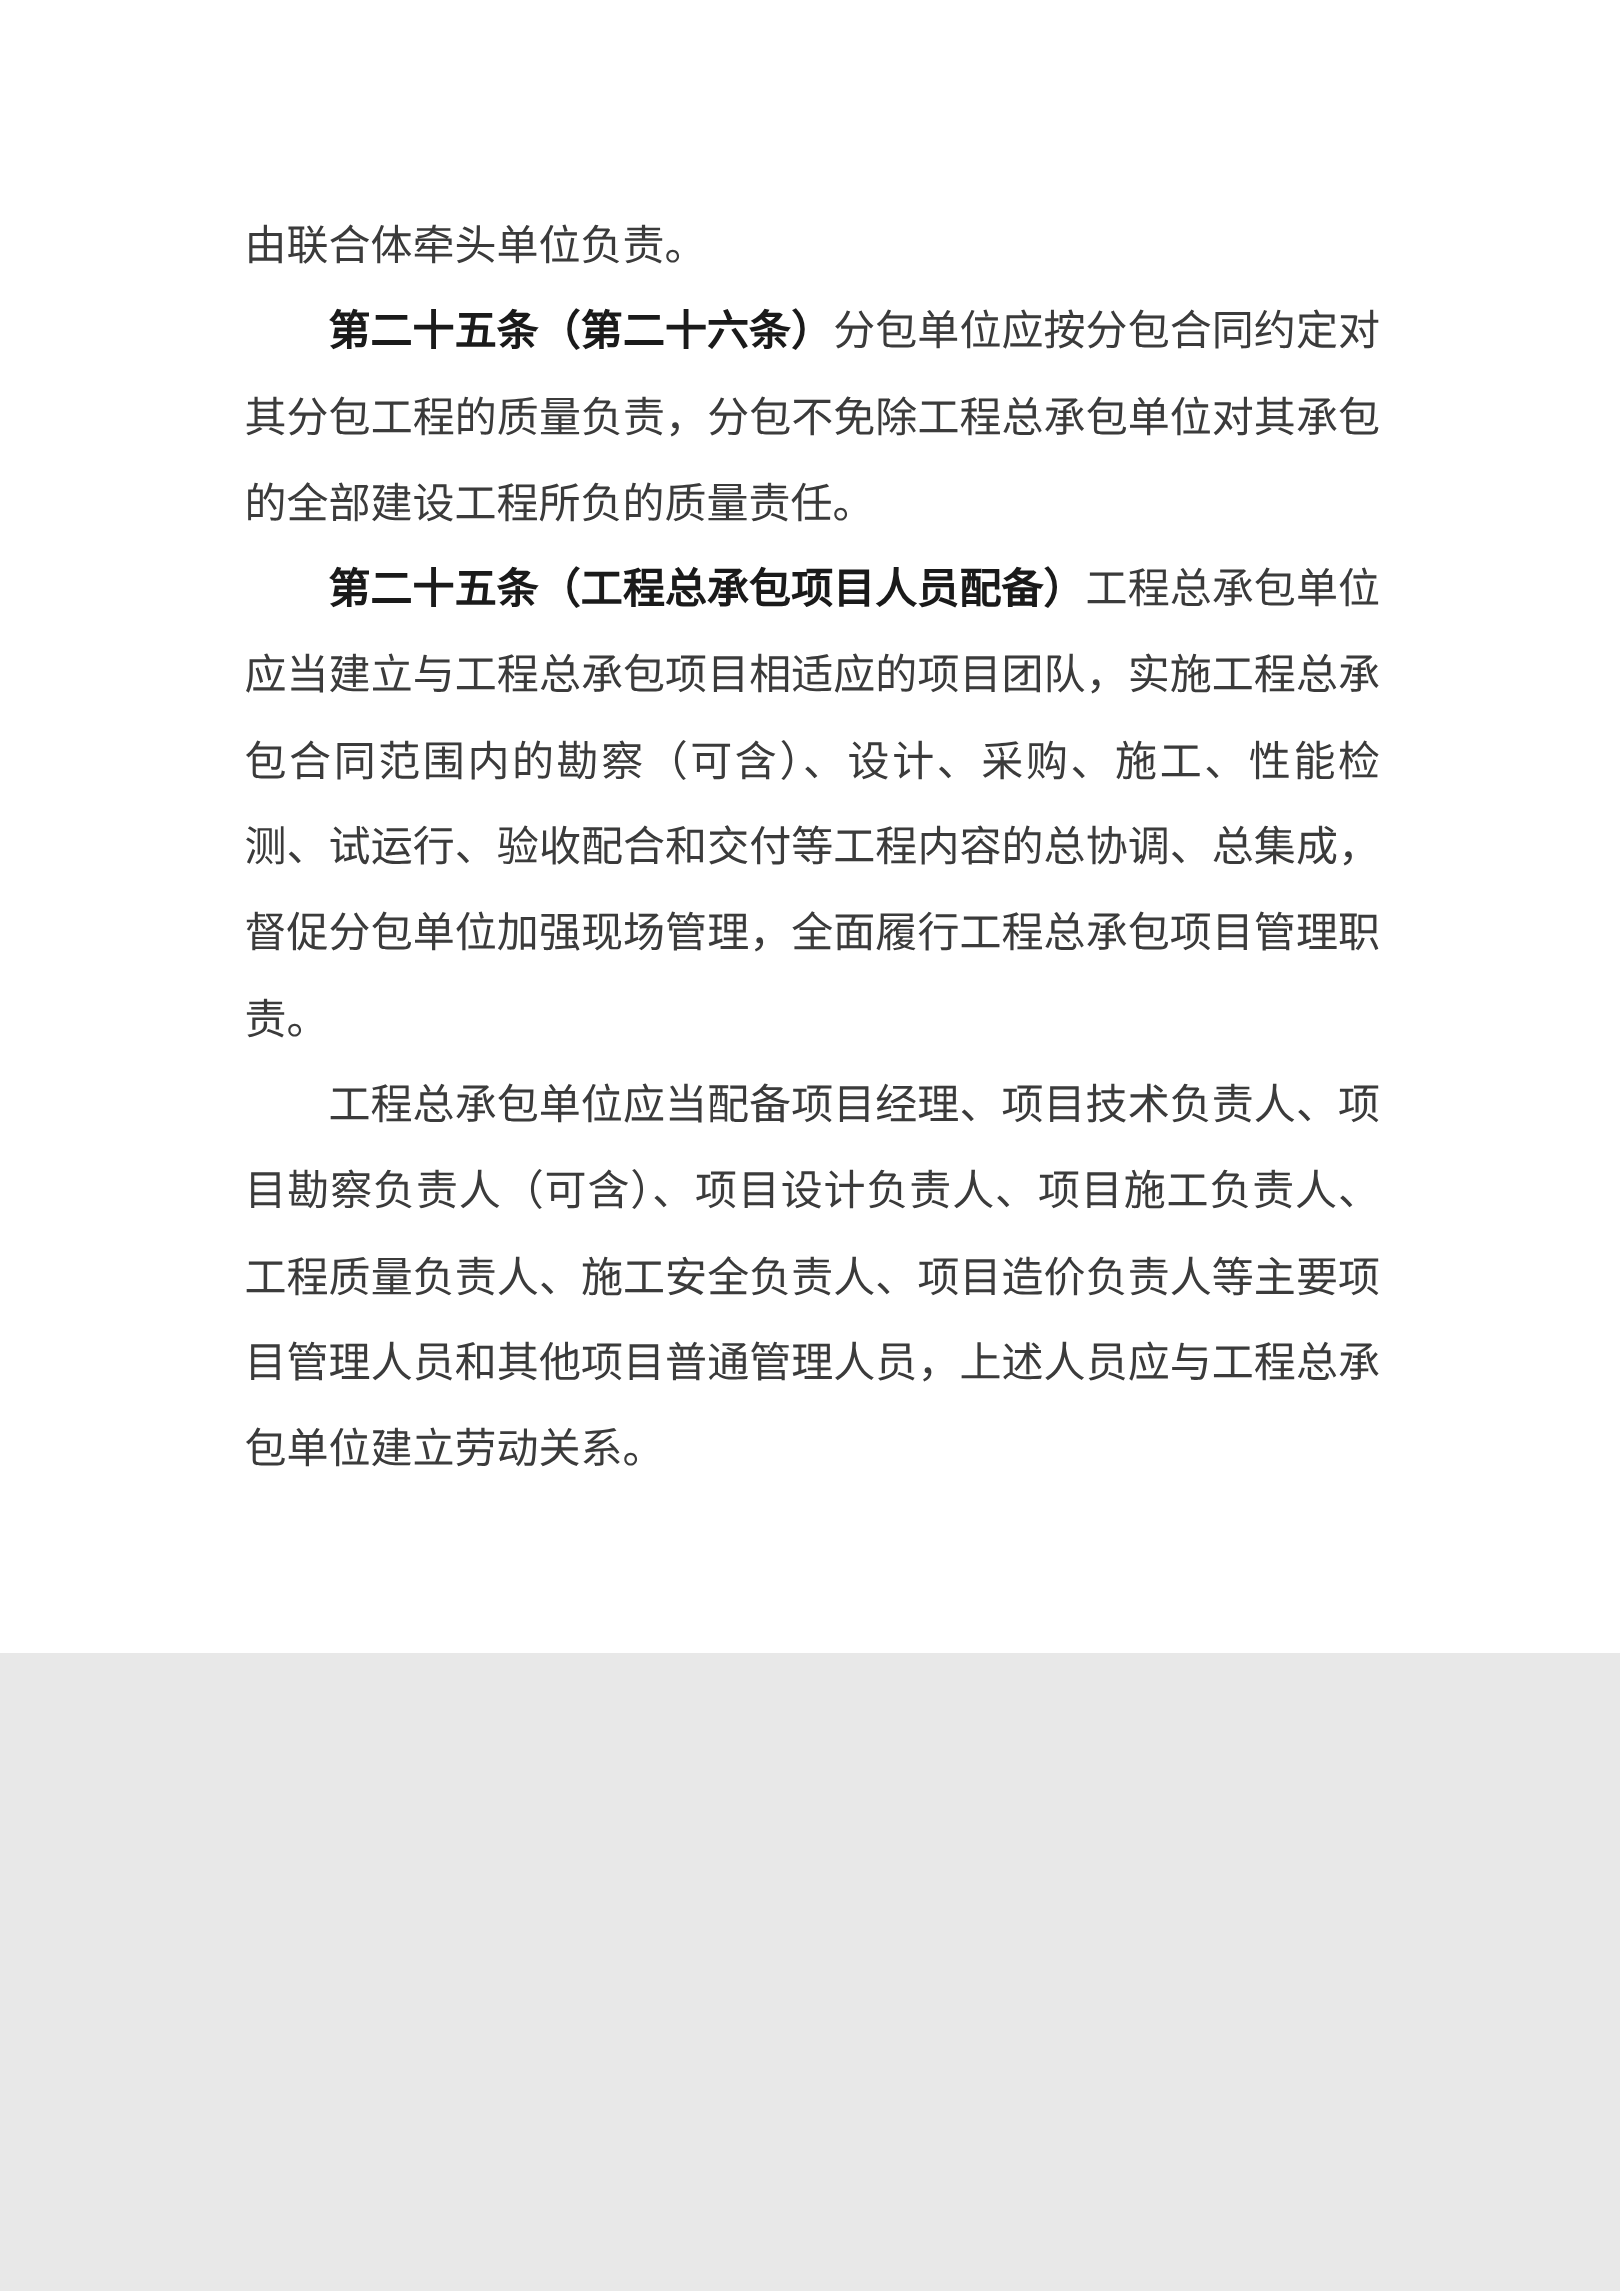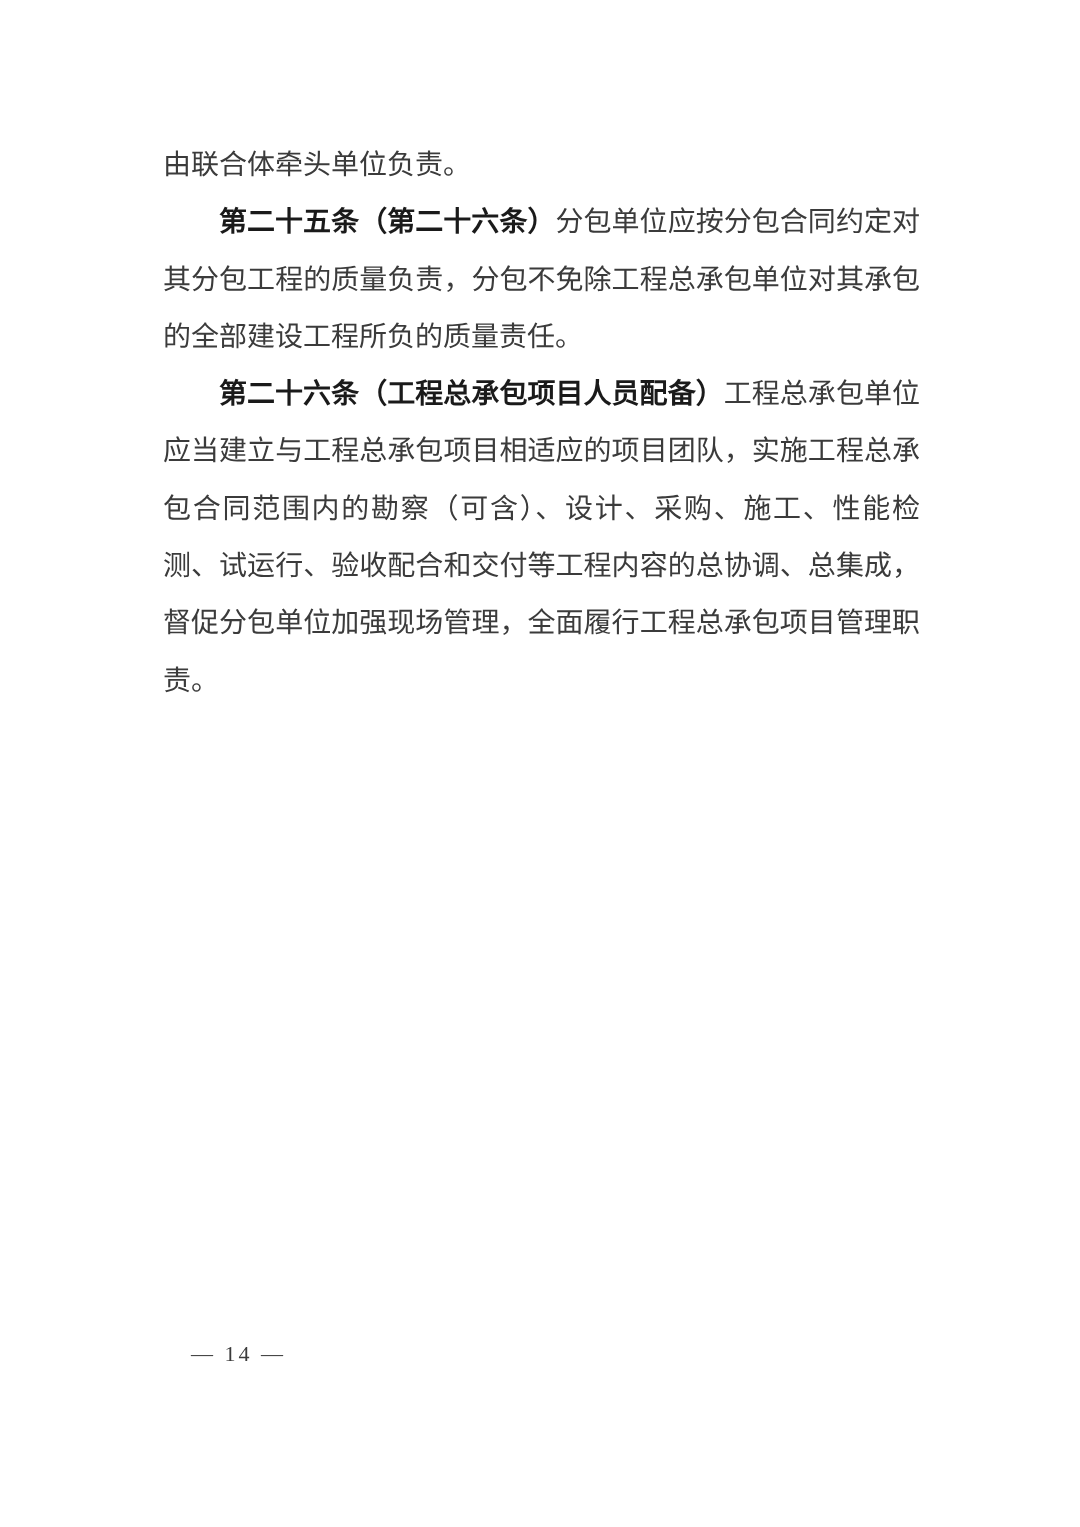--- a/index.html
+++ b/index.html
@@ -11,21 +11,21 @@
   }
   * { box-sizing: border-box; }
   html, body {
     margin: 0;
     padding: 0;
     background: #e8e8e8;
   }
   .page {
     position: relative;
     width: 1080px;
-    height: 1527px;
+    height: 1102px;
     margin: 0 auto;
     background: var(--bg-color);
     overflow: hidden;
     font-family: "Liberation Serif", "DejaVu Serif", serif;
     padding-left: 44px;
   }
   .doc-body {
     position: absolute;
     left: 163px;
     top: 136px;
@@ -61,16 +61,17 @@
   }
 </style>
 </head>
 <body>
 
 <div class="page">
   <main class="doc-body" id="doc-body">
 
   <p class="para">由联合体牵头单位负责。</p>
       <p class="para indent"><strong class="article-heading">第二十五条（第二十六条）</strong>分包单位应按分包合同约定对其分包工程的质量负责，分包不免除工程总承包单位对其承包的全部建设工程所负的质量责任。</p>
-      <p class="para indent"><strong class="article-heading">第二十六条（工程总承包项目人员配备）</strong>工程总承包单位应当建立与工程总承包项目相适应的项目团队，实施工程总承包合同范围内的勘察（可含）、设计、采购、施工、性能检测、试运行、验收配合和交付等工程内容的总协调、总集成，督促分包单位加强现场管理，全面履行工程总承包项目管理职责。</p>
+      <p class="para indent"><strong class="article-heading">第二十五条（工程总承包项目人员配备）</strong>工程总承包单位应当建立与工程总承包项目相适应的项目团队，实施工程总承包合同范围内的勘察（可含）、设计、采购、施工、性能检测、试运行、验收配合和交付等工程内容的总协调、总集成，督促分包单位加强现场管理，全面履行工程总承包项目管理职责。</p>
+      <p class="para indent">工程总承包单位应当配备项目经理、项目技术负责人、项目勘察负责人（可含）、项目设计负责人、项目施工负责人、工程质量负责人、施工安全负责人、项目造价负责人等主要项目管理人员和其他项目普通管理人员，上述人员应与工程总承包单位建立劳动关系。</p>
     </main>
   <div class="page-footer">— 14 —</div>
 </div>
 
 </body></html>

